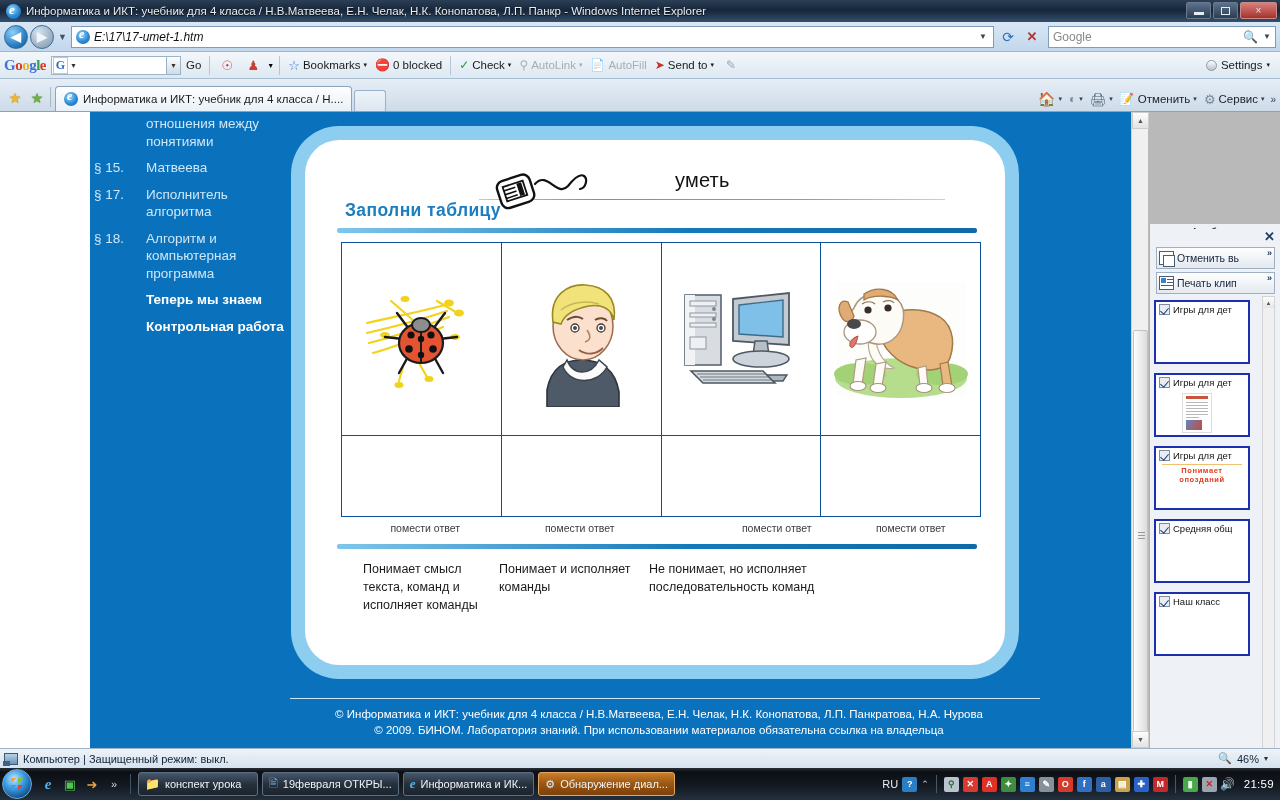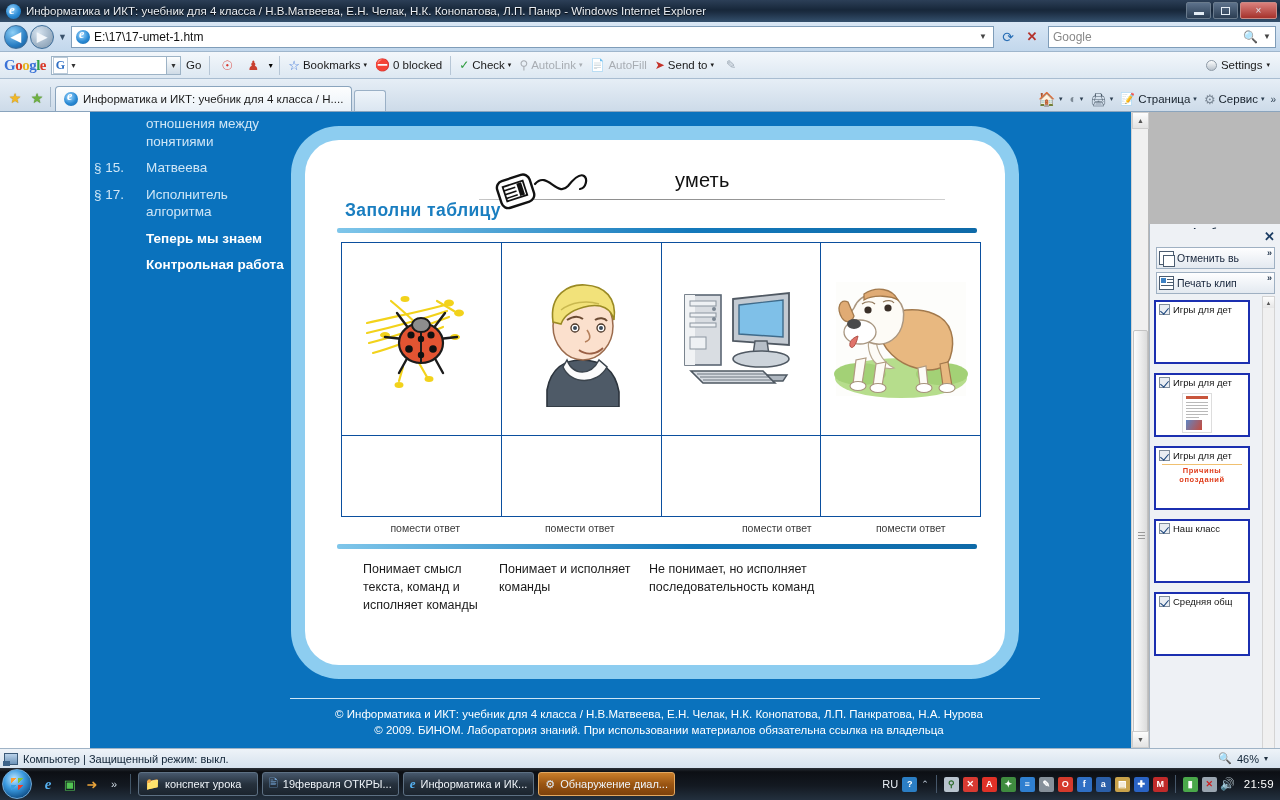--- a/index.html
+++ b/index.html
@@ -61,21 +61,21 @@
   #urlbox{
     flex:1; height:22px; background:#fff; border:1px solid #7f9db9;
     display:flex; align-items:center; padding:0 2px; margin:0 2px;
   }
   #urlbox .ie-small{
     width:14px;height:14px;margin:0 4px 0 2px;flex:none;border-radius:50%;
     background:radial-gradient(circle at 40% 35%,#9fd8ff 0%,#2a8ad4 55%,#1565a8 100%);
     position:relative;
   }
   #urlbox .ie-small:after{content:"e";position:absolute;left:3px;top:-3px;color:#fff;font:italic bold 12px "Liberation Serif",serif;}
-  #urlbox .urltext{ font-size:12px; color:#111; }
+  #urlbox .urltext{ font-size:12px; color:#111;font-style:italic; }
   #urlbox .dd{ margin-left:auto; color:#444; font-size:8px; padding-right:4px;}
   .iconbtn{
     width:24px;height:23px;display:flex;align-items:center;justify-content:center;
     font-size:13px; flex:none;
   }
   #searchbox{
     width:228px;height:22px;background:#fff;border:1px solid #7f9db9;
     display:flex;align-items:center;padding:0 4px;margin-left:4px;
   }
   #searchbox .sph{ color:#888; font-size:12px; flex:1; font-style:normal;}
@@ -459,21 +459,21 @@
     <div class="ti">
       <span style="font-size:12px;color:#7d8a96;">◐</span>
       <span class="chev">▾</span>
     </div>
     <div class="ti">
       <span style="font-size:13px;color:#4a5a6a;">🖨</span>
       <span class="chev">▾</span>
     </div>
     <div class="ti">
       <span style="font-size:12px;color:#3f77b5;">📝</span>
-      <span>Страница</span>
+      <span>Отменить</span>
       <span class="chev">▾</span>
     </div>
     <div class="ti">
       <span style="font-size:13px;color:#7b8896;">⚙</span>
       <span>Сервис</span>
       <span class="chev">▾</span>
     </div>
     <div class="chev" style="font-size:10px;padding-left:2px;">»</div>
   </div>
 </div>
@@ -488,20 +488,24 @@
         <div class="toc-row cont">
           <span class="lbl">отношения между понятиями</span>
         </div>
         <div class="toc-row">
           <span class="num">§ 15.</span>
           <span class="lbl">Матвеева</span>
         </div>
         <div class="toc-row">
           <span class="num">§ 17.</span>
           <span class="lbl">Исполнитель алгоритма</span>
+        </div>
+        <div class="toc-row">
+          <span class="num">§ 18.</span>
+          <span class="lbl">Алгоритм и компьютерная программа</span>
         </div>
         <div class="toc-row bold">
           <span class="lbl">Теперь мы знаем</span>
         </div>
         <div class="toc-row bold">
           <span class="lbl">Контрольная работа</span>
         </div>
       </div>
 
       <div id="card">
@@ -737,36 +741,36 @@
         </div>
       </div>
       <div class="clipcard">
         <div class="hd">
             <span class="cbox"></span>
           <span class="nm">Игры для дет</span>
           </div>
         <div class="thumb">
           <div class="red-rule"></div>
           <div class="red-thumb">
-            <div>Причины</div>
+            <div>Понимает</div>
             <div>опозданий</div>
           </div>
         </div>
+      </div>
+      <div class="clipcard">
+        <div class="hd">
+            <span class="cbox"></span>
+          <span class="nm">Средняя общ</span>
+          </div>
+        <div class="thumb"></div>
       </div>
       <div class="clipcard">
         <div class="hd">
             <span class="cbox"></span>
           <span class="nm">Наш класс</span>
-          </div>
-        <div class="thumb"></div>
-      </div>
-      <div class="clipcard">
-        <div class="hd">
-            <span class="cbox"></span>
-          <span class="nm">Средняя общ</span>
           </div>
         <div class="thumb"></div>
       </div>
     </div>
 
     <div id="clipscroll">
       <div class="ca">▲</div>
     </div>
   </div>
 </div>

